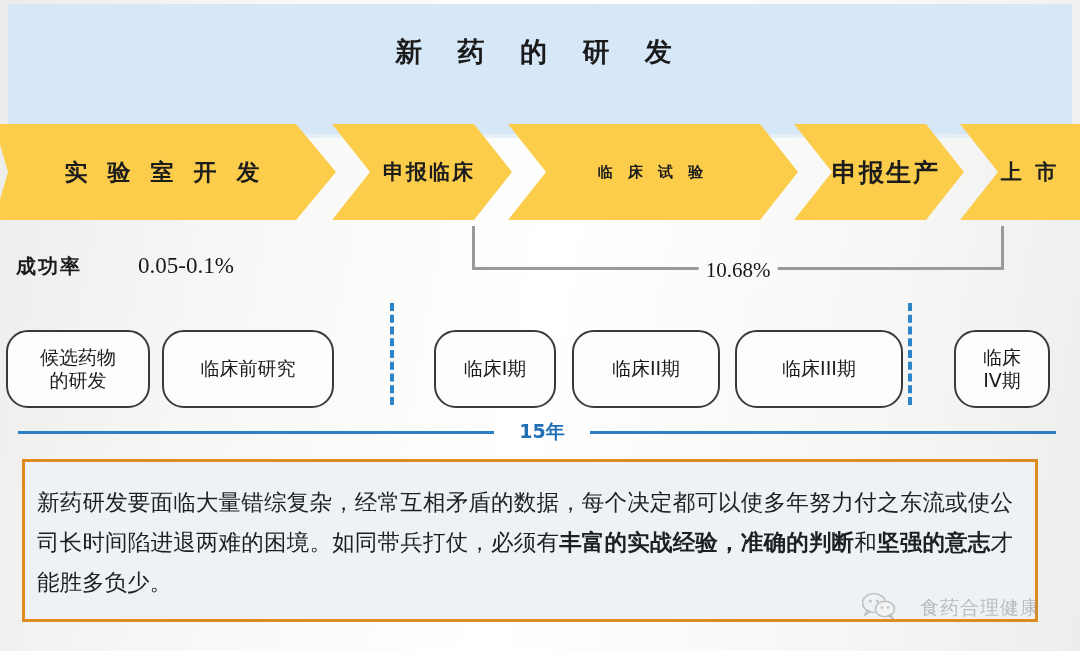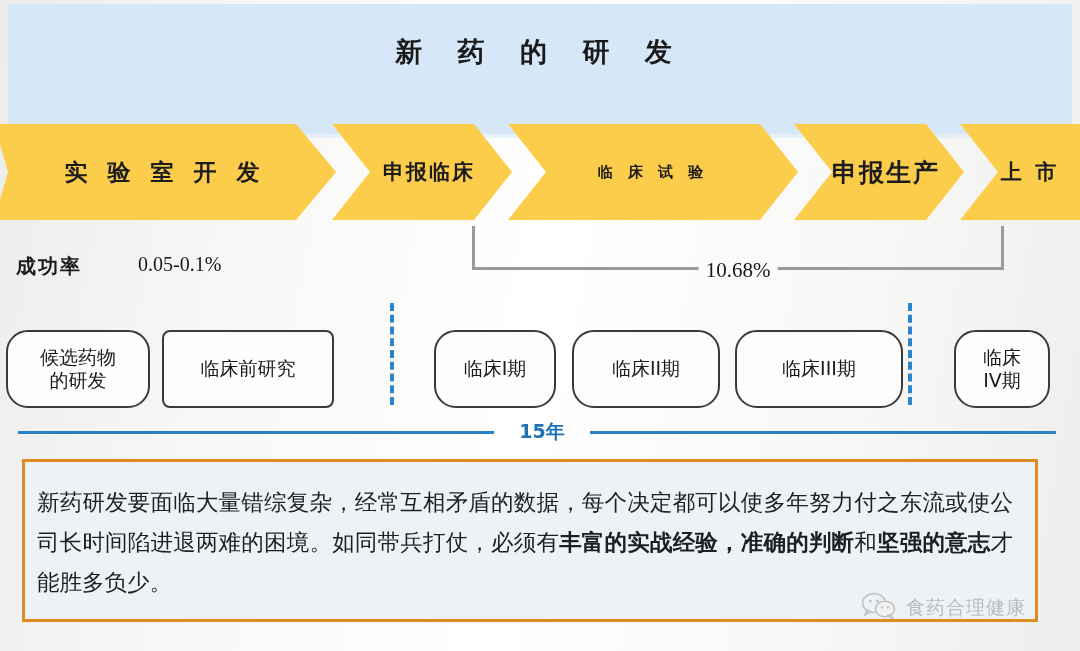--- a/index.html
+++ b/index.html
@@ -37,38 +37,38 @@
       clip-path:polygon(0 0,calc(100% - 38px) 0,100% 50%,calc(100% - 38px) 100%,0 100%,38px 50%);}
   .c4{left:794px;width:170px;font-size:25px;letter-spacing:2px;
       clip-path:polygon(0 0,calc(100% - 38px) 0,100% 50%,calc(100% - 38px) 100%,0 100%,38px 50%);}
   .c5{left:960px;width:126px;font-size:21px;letter-spacing:3px;
       clip-path:polygon(0 0,100% 0,100% 100%,0 100%,38px 50%);}
   .c2 span,.c4 span,.c5 span{margin-left:14px;}
 
   
   .rate-label{position:absolute;left:16px;top:253px;font-size:20px;font-weight:700;
     color:#1b1b1b;letter-spacing:2px;font-family:"DejaVu Sans","Liberation Sans",sans-serif;}
-  .rate-value{position:absolute;left:138px;top:253px;font-size:20px;color:#17181a;
+  .rate-value{position:absolute;left:138px;top:253px;font-size:23px;color:#17181a;
     font-family:"Liberation Serif","DejaVu Serif",serif;}
 
   .bracket{position:absolute;left:472px;top:226px;width:532px;height:44px;}
   .bracket .hline{position:absolute;left:0;right:0;bottom:0;height:3px;background:#9a9a9a;}
   .bracket .tickL{position:absolute;left:0;bottom:0;width:3px;height:44px;background:#9a9a9a;}
   .bracket .tickR{position:absolute;right:0;bottom:0;width:3px;height:44px;background:#9a9a9a;}
   .bracket .blabel{position:absolute;left:50%;transform:translateX(-50%);bottom:-13px;
     background:#fbfbfa;padding:0 7px;font-size:21px;color:#17181a;
     font-family:"Liberation Serif","DejaVu Serif",serif;}
 
   
   .pbox{position:absolute;border:2.5px solid #3a3a3a;border-radius:22px;
     background:#fdfdfc;display:flex;align-items:center;justify-content:center;
     text-align:center;color:#1a1a1a;font-size:19px;line-height:1.22;
     font-family:"DejaVu Sans","Liberation Sans",sans-serif;}
   .b1{left:6px;top:330px;width:140px;height:74px;}
-  .b2{left:162px;top:330px;width:168px;height:74px;border-radius:8px;}
+  .b2{left:162px;top:330px;width:168px;height:74px;}
   .b3{left:434px;top:330px;width:118px;height:74px;}
   .b4{left:572px;top:330px;width:144px;height:74px;}
   .b5{left:735px;top:330px;width:164px;height:74px;}
   .b6{left:954px;top:330px;width:92px;height:74px;}
 
   .dash{position:absolute;width:4px;border-left:4px dashed #2d84c8;}
   .d1{left:390px;top:303px;height:102px;}
   .d2{left:908px;top:303px;height:102px;}
 
   
@@ -81,21 +81,21 @@
 
   
   .note{position:absolute;left:22px;top:459px;width:1016px;height:163px;
     border:3px solid #e08b22;background:#eef2f6;box-sizing:border-box;
     padding:20px 22px 0 12px;}
   .note p{margin:0;font-size:22.5px;line-height:40px;color:#1d1f22;
     font-family:"DejaVu Serif","Liberation Serif",serif;text-align:justify;}
   .note b{font-family:"DejaVu Sans","Liberation Sans",sans-serif;font-weight:700;}
 
   
-  .wm{position:absolute;left:862px;top:592px;display:flex;align-items:center;gap:10px;
+  .wm{position:absolute;left:862px;top:592px;display:flex;align-items:center;gap:24px;
     opacity:.55;}
   .wm-text{font-size:19px;color:#8e8e8e;letter-spacing:1px;
     font-family:"DejaVu Sans","Liberation Sans",sans-serif;}
 </style>
 </head>
 <body>
 
 <div id="stage">
 
   <div class="title-band">

